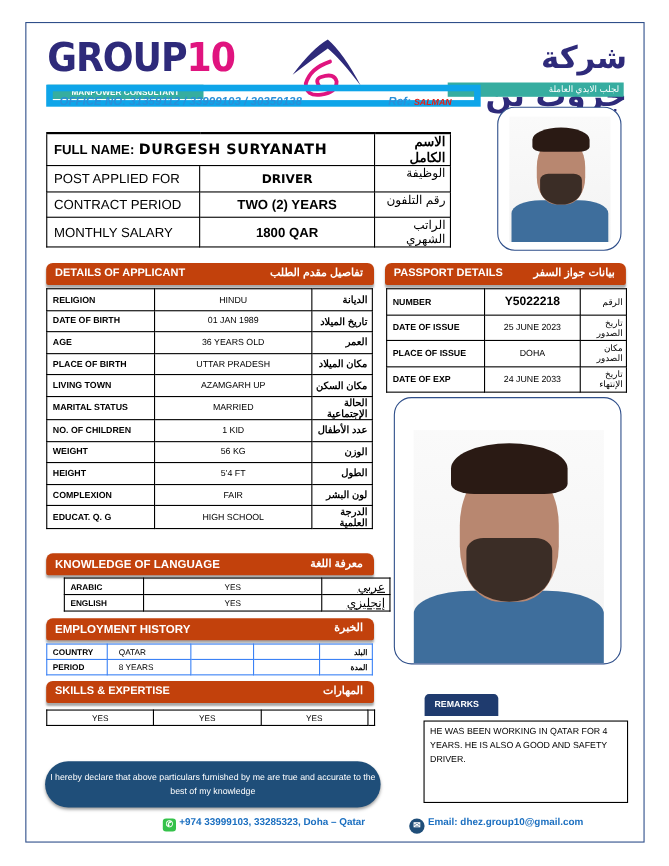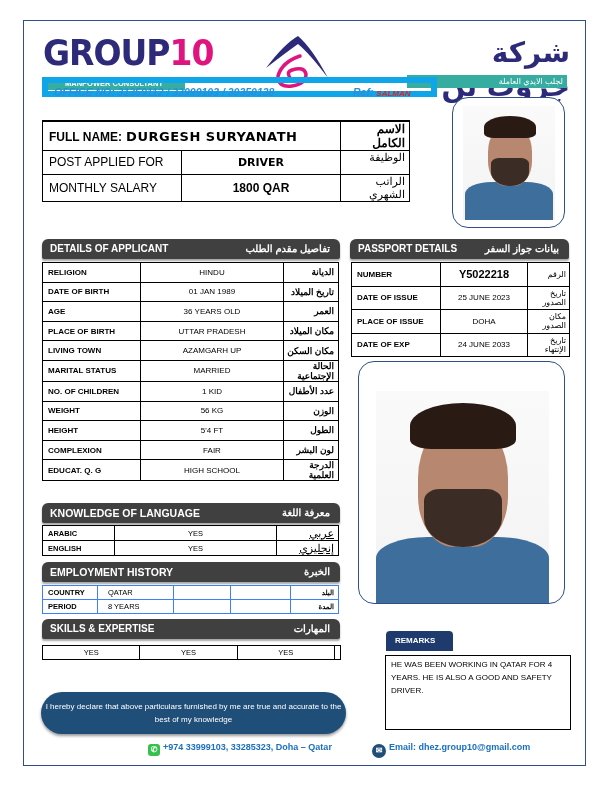--- a/index.html
+++ b/index.html
@@ -32,37 +32,37 @@
 
   
   .photo-frame { border: 1.5px solid #2f4f8a; border-radius: 16px; background: #fff; overflow: hidden; }
   .photo-inner { position: absolute; background: linear-gradient(180deg, #fafafa 0%, #f3f3f3 100%); overflow: hidden; }
   .face { position: absolute; border-radius: 45% 45% 40% 40%; background: #b88770; }
   .hair { position: absolute; border-radius: 50% 50% 20% 20%; background: #2a1a14; }
   .beard { position: absolute; border-radius: 20% 20% 50% 50%; background: #3b2d26; }
   .shirt { position: absolute; border-radius: 30% 30% 0 0; background: #3e6e9c; }
 
   
-  .sec { background: #404040; color: #fff; font-weight: bold; border-radius: 6px 6px 2px 2px; height: 20px; line-height: 20px; box-shadow: 0 2px 2px rgba(0,0,0,0.35); font-size: 10px; padding-left: 8px; }
+  .sec { background: #c2410c; color: #fff; font-weight: bold; border-radius: 6px 6px 2px 2px; height: 20px; line-height: 20px; box-shadow: 0 2px 2px rgba(0,0,0,0.35); font-size: 10px; padding-left: 8px; }
   .sec .ar { position: absolute; right: 10px; top: 0; font-weight: bold; font-size: 10px; }
 
   .det-tbl { left: 42px; top: 262px; width: 297px; }
   .det-tbl td { border: 1px solid #000; height: 19.6px; font-size: 8px; }
   .det-tbl td.lbl { font-weight: bold; padding-left: 5px; width: 98px; }
   .det-tbl td.val { text-align: center; width: 143px; }
   .det-tbl td.ar { text-align: right; padding-right: 4px; font-weight: bold; font-size: 9px; }
 
   .pp-tbl { left: 351px; top: 262px; width: 219px; }
   .pp-tbl td { border: 1px solid #000; height: 23.5px; font-size: 8px; }
   .pp-tbl td.lbl { font-weight: bold; padding-left: 5px; width: 89px; }
   .pp-tbl td.val { text-align: center; width: 87px; }
   .pp-tbl td.val.big { font-weight: bold; font-size: 11px; }
   .pp-tbl td.ar { text-align: right; padding-right: 3px; font-size: 8px; line-height: 9px; }
 
-  .lang-tbl { left: 42px; top: 525px; width: 297px; }
+  .lang-tbl { left: 58px; top: 525px; width: 297px; }
   .lang-tbl td { border: 1px solid #000; height: 15px; font-size: 7.5px; }
   .lang-tbl td.lbl { font-weight: bold; padding-left: 5px; width: 72px; }
   .lang-tbl td.val { text-align: center; width: 162px; }
   .lang-tbl td.ar { text-align: right; padding-right: 4px; font-size: 11px; text-decoration: underline; }
 
   .emp-tbl { left: 42px; top: 585px; width: 297px; }
   .emp-tbl td { border: 1px solid #3b82f6; height: 14px; font-size: 7.5px; }
   .emp-tbl td.lbl { font-weight: bold; padding-left: 5px; width: 55px; }
   .emp-tbl td.val { padding-left: 10px; width: 76px; }
   .emp-tbl td.blank { width: 57px; }
@@ -108,20 +108,25 @@
       <tr class="name-row">
     <td colspan="2" style="padding-left:6px;"><span class="fullname">FULL NAME:</span><span class="fullname-val">DURGESH SURYANATH</span></td>
     <td class="ar" style="font-size:12px;font-weight:bold;vertical-align:middle;" dir="rtl">الاسم الكامل</td>
   </tr>
   <tr>
         <td class="lbl">POST APPLIED FOR</td>
         <td class="val" style="font-family:'DejaVu Sans',sans-serif;font-size:11px;">DRIVER</td>
         <td class="ar" dir="rtl">الوظيفة</td>
       </tr>
   <tr>
+        <td class="lbl">CONTRACT PERIOD</td>
+        <td class="val">TWO (2) YEARS</td>
+        <td class="ar" dir="rtl">رقم التلفون</td>
+      </tr>
+  <tr>
         <td class="lbl">MONTHLY SALARY</td>
         <td class="val">1800 QAR</td>
         <td class="ar" dir="rtl">الراتب الشهري</td>
       </tr>
 </tbody>
   </table>
 
 <div class="abs photo-frame" style="left:452px;top:97px;width:113px;height:131px;">
   <div class="photo-inner" style="left:10px;top:8px;width:92px;height:114px;">
     <div class="shirt" style="left:2px;top:76px;width:88px;height:40px;"></div>

